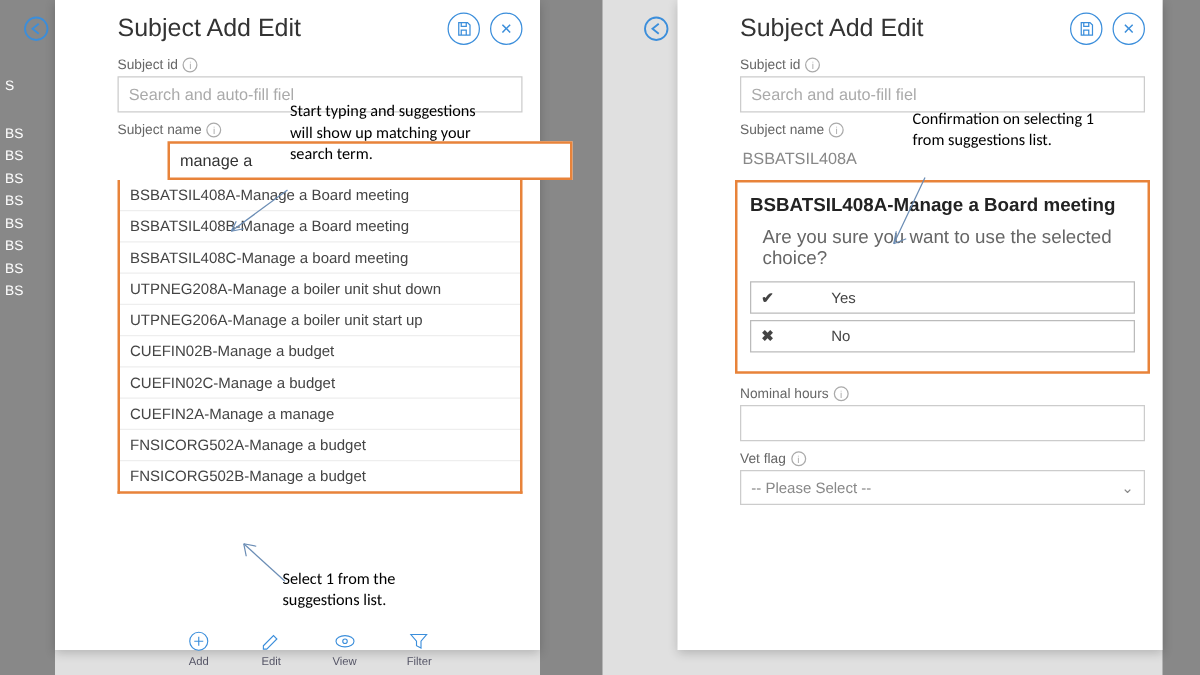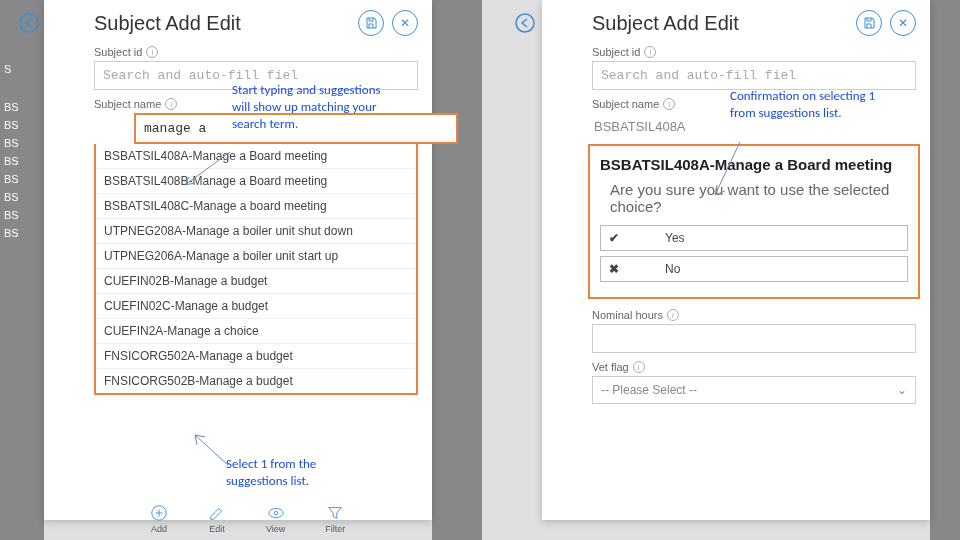--- a/index.html
+++ b/index.html
@@ -49,34 +49,34 @@
   font-size: 11px; color: #666; display: flex; align-items: center; gap: 4px;
   margin-bottom: 3px;
 }
 .info-icon {
   width: 12px; height: 12px; border: 1px solid #aaa; border-radius: 50%;
   display: inline-flex; align-items: center; justify-content: center;
   font-size: 8px; color: #aaa;
 }
 .text-input {
   width: 100%; padding: 6px 8px; border: 1px solid #ccc;
-  font-size: 13px; color: #333; background: #fff; font-family: Liberation Mono, monospace;
+  font-size: 13px; color: #333; background: #fff;
 }
 .text-input::placeholder { color: #aaa; }
 .highlight-orange { border: 2px solid #e8833a !important; margin-left: 40px; }
 .suggestions {
   border: 2px solid #e8833a; border-top: none; background: #fff;
 }
 .suggestion-item {
   padding: 5px 8px; font-size: 12px; color: #444;
   border-bottom: 1px solid #eee; cursor: pointer;
 }
 .suggestion-item:last-child { border-bottom: none; }
 .annotation {
-  position: absolute; font-size: 13px; color: #1d4ed8;
+  position: absolute; font-size: 13px; color: #000000;
   font-family: Calibri, Arial, sans-serif; line-height: 1.3;
 }
 .arrow {
   position: absolute; stroke: #6b8db5; stroke-width: 1; fill: none;
 }
 .confirm-box {
   margin: 0 10px; border: 2px solid #e8833a; background: #fff;
   padding: 10px;
 }
 .confirm-title { font-size: 15px; font-weight: 600; color: #222; margin-bottom: 8px; }
@@ -158,21 +158,21 @@
     </div>
     <input class="text-input highlight-orange" value="manage a" style="">
     <div class="suggestions">
       <div class="suggestion-item">BSBATSIL408A-Manage a Board meeting</div>
       <div class="suggestion-item">BSBATSIL408B-Manage a Board meeting</div>
       <div class="suggestion-item">BSBATSIL408C-Manage a board meeting</div>
       <div class="suggestion-item">UTPNEG208A-Manage a boiler unit shut down</div>
       <div class="suggestion-item">UTPNEG206A-Manage a boiler unit start up</div>
       <div class="suggestion-item">CUEFIN02B-Manage a budget</div>
       <div class="suggestion-item">CUEFIN02C-Manage a budget</div>
-      <div class="suggestion-item">CUEFIN2A-Manage a choice</div>
+      <div class="suggestion-item">CUEFIN2A-Manage a manage</div>
       <div class="suggestion-item">FNSICORG502A-Manage a budget</div>
       <div class="suggestion-item">FNSICORG502B-Manage a budget</div>
     </div>
   </div>
 </div>
 
 <div class="panel panel-right">
   <div class="modal-header">
     <div class="modal-title">Subject Add Edit</div>
     <div class="header-btns">

